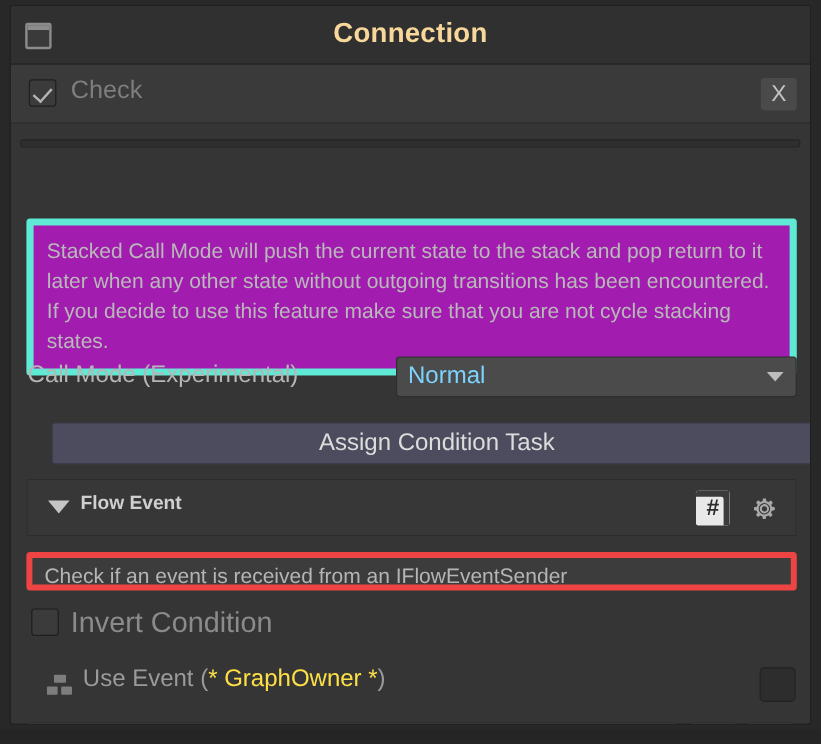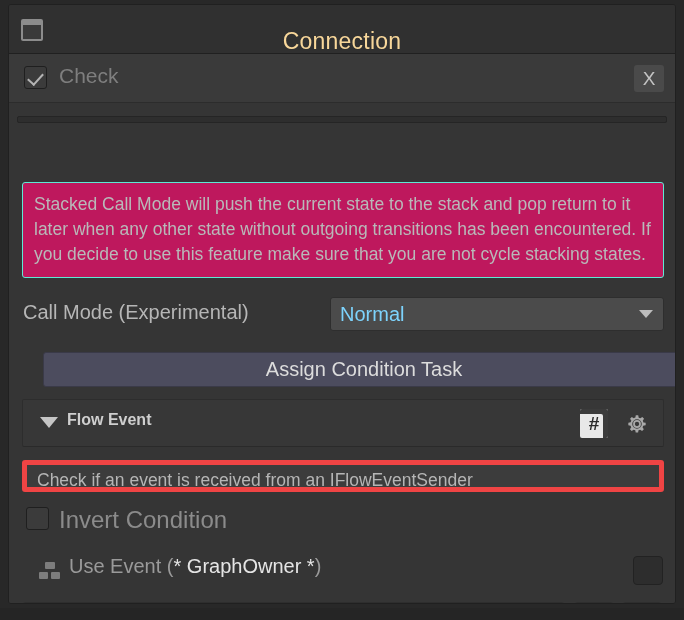--- a/index.html
+++ b/index.html
@@ -38,25 +38,25 @@
   .titlebar {
     position: relative;
     height: 49px;
     background: #303030;
     border-bottom: 1px solid #202020;
     box-sizing: border-box;
   }
   .title-text {
     position: absolute;
     left: 0; right: 0;
-    top: 23px;
+    top: 9px;
     text-align: center;
     color: #f8d79a;
     font-size: 23px;
-    font-weight: normal;
+    font-weight: bold;
     letter-spacing: 0.2px;
   }
   .window-icon {
     position: absolute;
     left: 12px;
     top: 14px;
     width: 22px;
     height: 22px;
     border: 2px solid #8c8c8c;
     border-radius: 2px;
@@ -138,22 +138,22 @@
     box-sizing: border-box;
   }
 
   
   .desc-box {
     position: absolute;
     left: 13px;
     top: 128px;
     width: 642px;
     padding: 9px 11px 10px 11px;
-    background: #be185d;
-    border: 1px solid #5eead4;
+    background: #a21caf;
+    border: 6px solid #5eead4;
     border-radius: 3px;
     box-sizing: border-box;
     color: #b9b9b9;
     font-size: 17.5px;
     line-height: 25px;
   }
 
   
   .callmode-row {
     position: absolute;
@@ -316,21 +316,21 @@
     height: 18px;
   }
   .useself-label {
     position: absolute;
     left: 60px;
     top: 1px;
     font-size: 20px;
     color: #9a9a9a;
     white-space: nowrap;
   }
-  .useself-label .accent { color: #e5e5e5; }
+  .useself-label .accent { color: #fde047; }
   .objfield {
     position: absolute;
     right: 14px;
     top: 2px;
     width: 30px;
     height: 29px;
     background: #2d2d2d;
     border: 1px solid #222222;
     border-radius: 4px;
     box-sizing: border-box;

